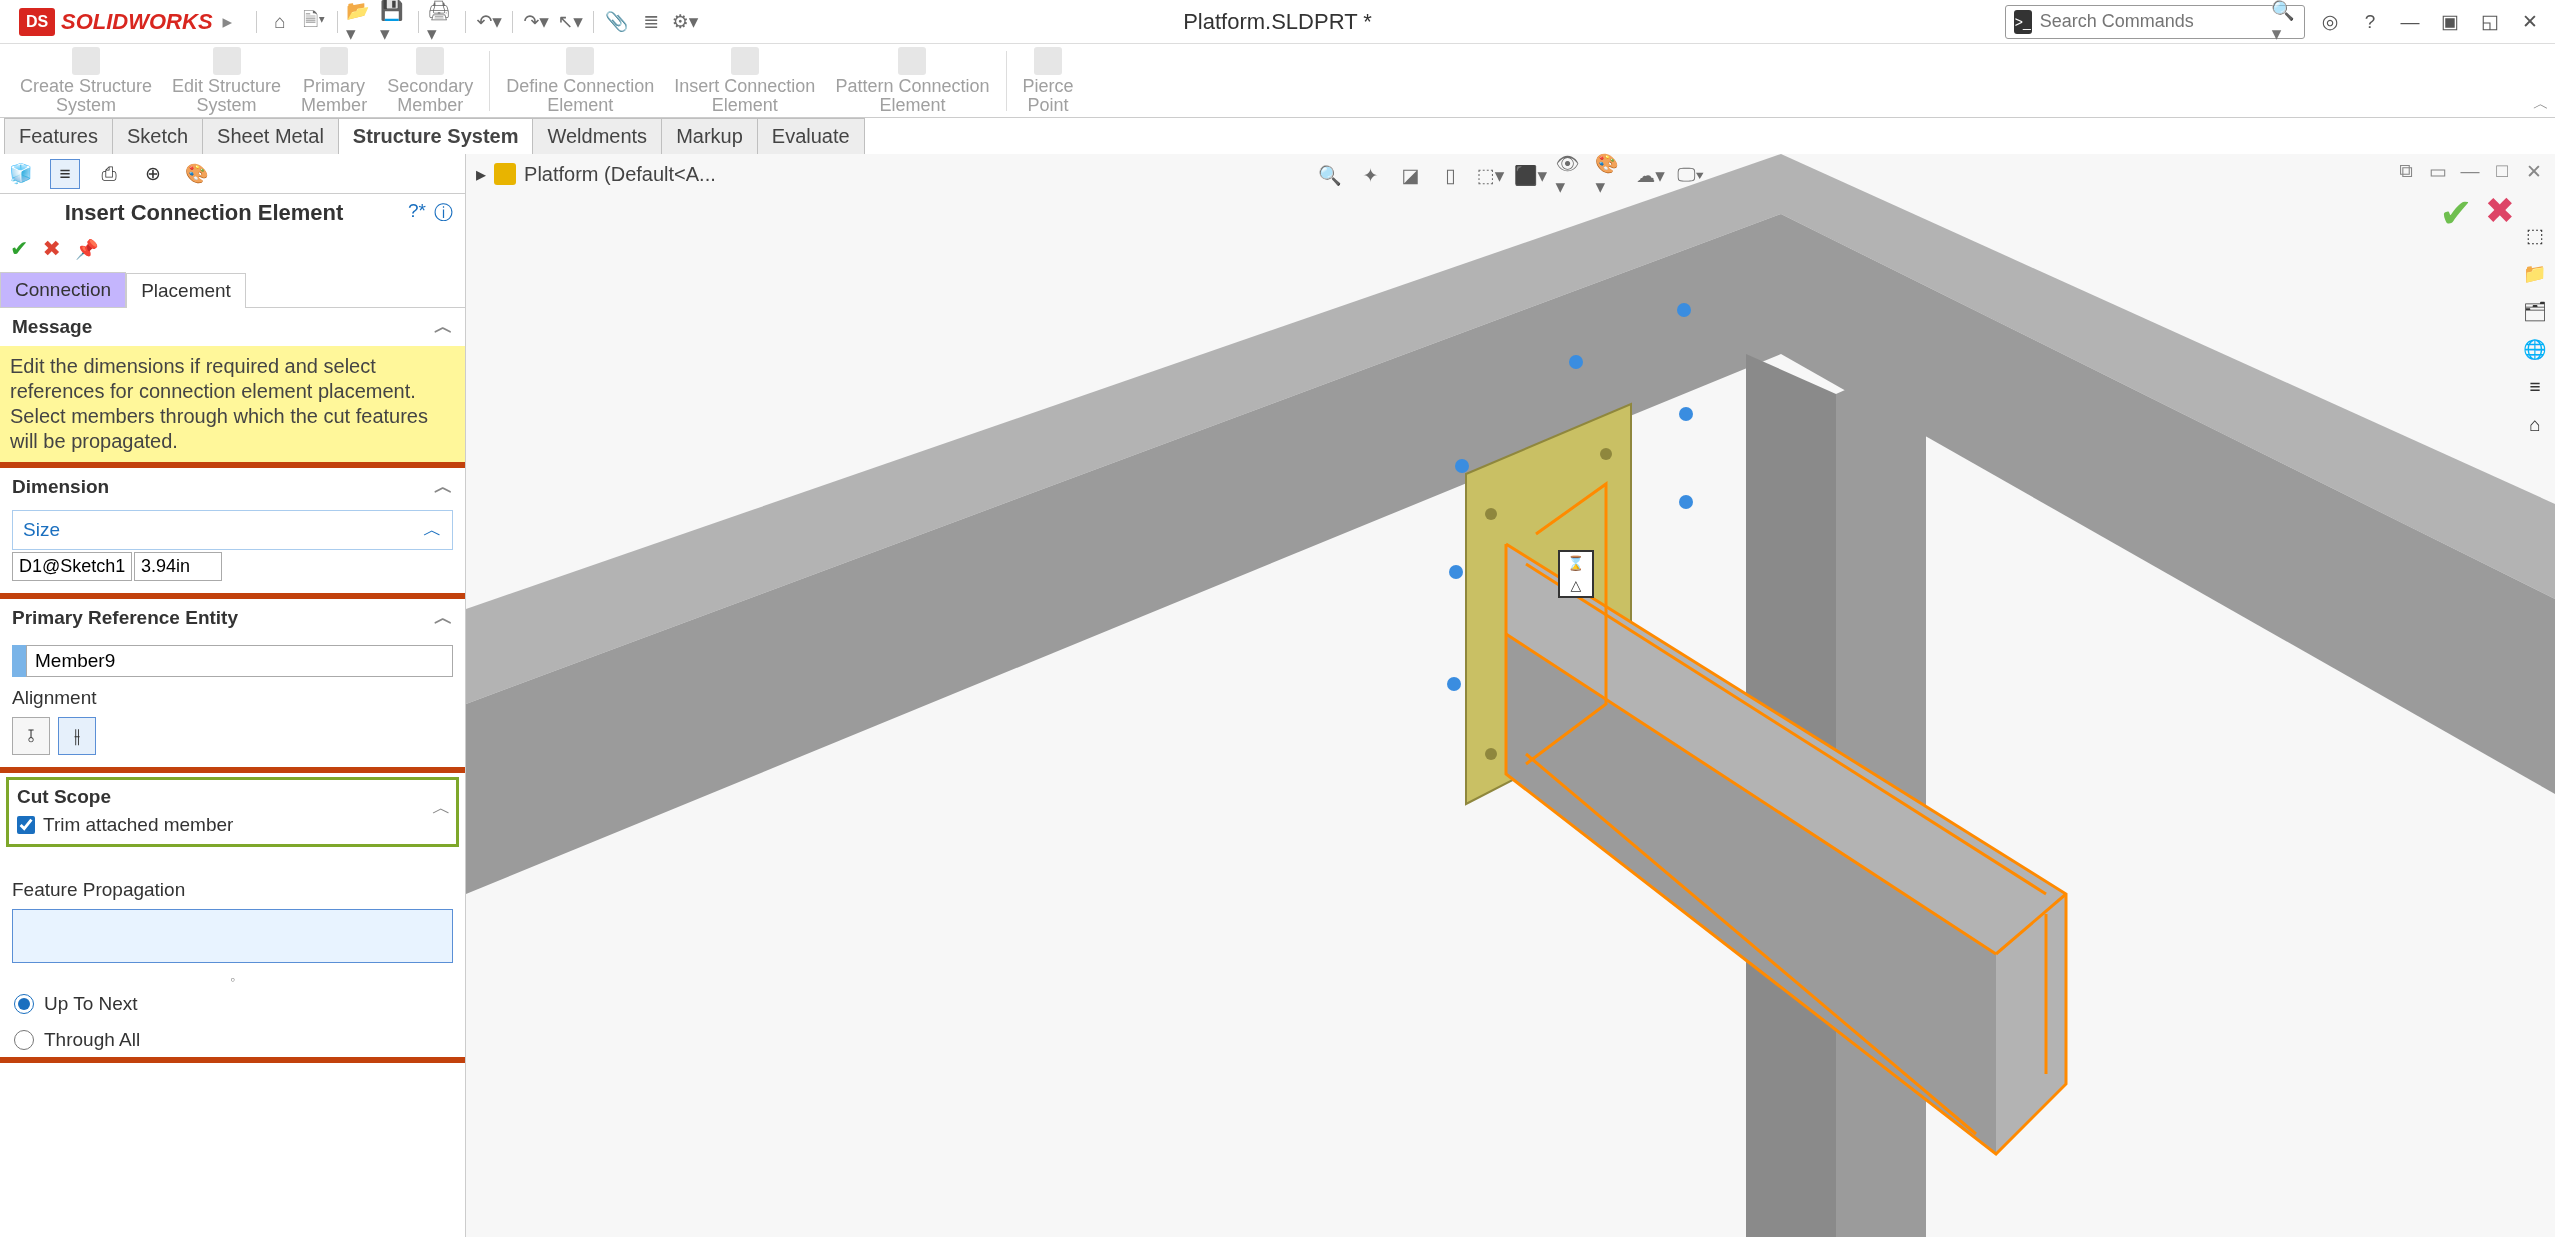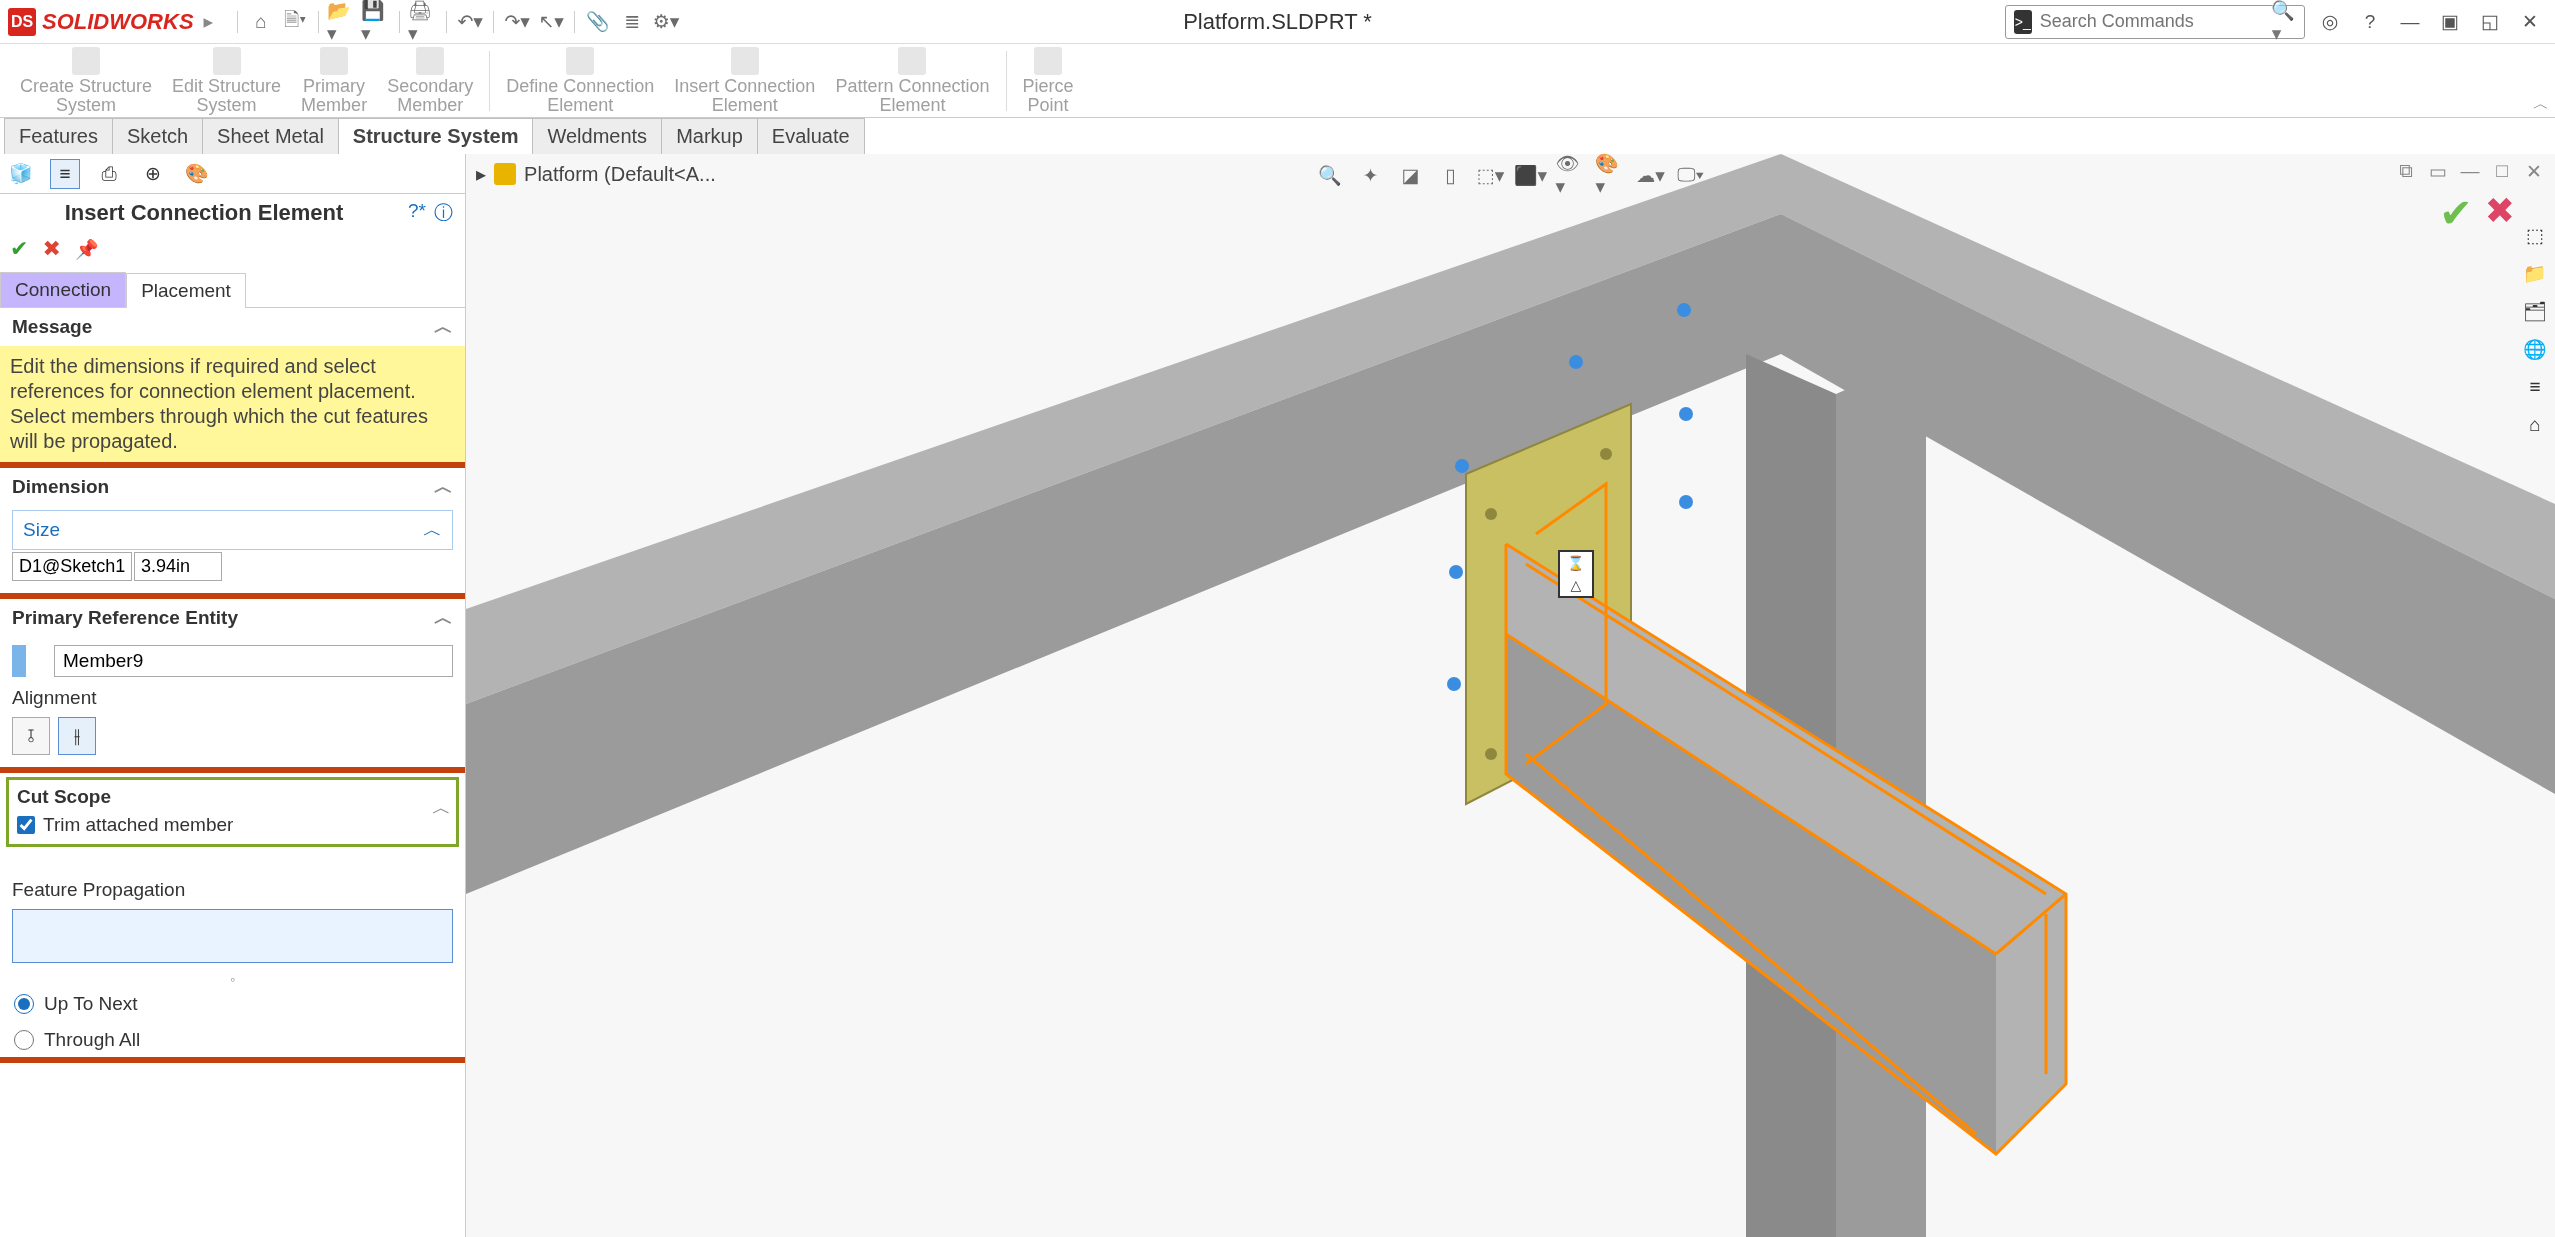--- a/index.html
+++ b/index.html
@@ -1,21 +1,21 @@
 <!DOCTYPE html>
 <html><head>
 <meta charset="utf-8">
 <style>
 * { box-sizing: border-box; margin: 0; padding: 0; font-family: "Segoe UI", Arial, sans-serif; }
 body { background: #fff; width: 2555px; height: 1237px; overflow: hidden; font-size: 19px; color: #333; }
 
 
 .title-bar { height: 44px; display: flex; align-items: center; padding: 0 8px; background: #fff; border-bottom: 1px solid #ddd; }
 .logo { display: flex; align-items: center; font-weight: bold; font-style: italic; color: #d8261f; font-size: 22px; }
-.logo-icon { width: 28px; height: 28px; background: #d8261f; border-radius: 3px; margin-right: 6px; display: flex; align-items: center; justify-content: center; color: #fff; font-size: 16px; font-style: normal; }
+.logo-icon { width: 36px; height: 28px; background: #d8261f; border-radius: 3px; margin-right: 6px; display: flex; align-items: center; justify-content: center; color: #fff; font-size: 16px; font-style: normal; margin-left: 11px; }
 .title-tools { display: flex; align-items: center; gap: 4px; margin-left: 20px; }
 .title-tools .tbtn { width: 30px; height: 30px; display: flex; align-items: center; justify-content: center; color: #6b6b6b; cursor: pointer; border-radius: 3px; }
 .title-tools .sep { width: 1px; height: 22px; background: #ccc; margin: 0 4px; }
 .doc-title { position: absolute; left: 50%; transform: translateX(-50%); font-size: 22px; color: #333; }
 .title-right { margin-left: auto; display: flex; align-items: center; gap: 8px; }
 .search-box { display: flex; align-items: center; border: 1px solid #999; border-radius: 3px; height: 34px; width: 300px; padding: 0 8px; }
 .search-box .sicon { width: 24px; height: 24px; background: #333; color: #fff; display: flex; align-items:center; justify-content:center; border-radius:3px; font-size:14px; margin-right:8px; }
 .search-box input { border: none; outline: none; flex: 1; font-size: 18px; color: #888; }
 .search-box .mag { color: #777; }
 .win-ctrl { display: flex; gap: 6px; }
@@ -51,21 +51,21 @@
 .inner-tab.active { background: #fff; position: relative; top: 1px; }
 
 .section { border-bottom: 6px solid #c2410c; }
 .sec-header { padding: 6px 12px; font-weight: bold; font-size: 19px; display: flex; align-items: center; justify-content: space-between; cursor: pointer; }
 .sec-header .caret { color: #888; }
 .sec-body { padding: 4px 12px 12px; font-size: 19px; }
 .msg-body { background: #fff79a; padding: 8px 10px; font-size: 20px; line-height: 1.25; color: #444; }
 .size-row { border: 1px solid #aaccee; padding: 6px 10px; display:flex; align-items:center; justify-content:space-between; color:#1a6fbf; cursor:pointer;}
 .dim-inputs { display: flex; gap: 2px; margin-top: 2px; }
 .dim-inputs input { border: 1px solid #aaa; padding: 3px 6px; font-size: 18px; width: 120px; }
-.ref-row { display: flex; align-items: stretch; margin-top: 4px; gap: 28px; }
+.ref-row { display: flex; align-items: stretch; margin-top: 4px; }
 .ref-color { width: 14px; background: #7ab4e8; }
 .ref-input { flex: 1; border: 1px solid #aaa; padding: 4px 8px; font-size: 19px; }
 .align-btns { display: flex; gap: 8px; margin-top: 8px; }
 .align-btn { width: 38px; height: 38px; border: 1px solid #aaa; display: flex; align-items: center; justify-content: center; cursor: pointer; background:#f6f6f6; }
 .align-btn.selected { border: 1px solid #5a8fd6; background: #e6f0fb; }
 .cut-scope-box { border: 3px solid #7ea72a; padding: 4px 8px 8px; margin: 4px 6px 2px; }
 .cut-scope-box .sec-header { padding: 2px 0 6px; }
 .chk-row { display: flex; align-items: center; gap: 8px; font-size: 19px; }
 .chk-row input { width: 18px; height: 18px; accent-color:#1a6fbf;}
 .fp-label { padding: 4px 12px; font-size: 19px; }

